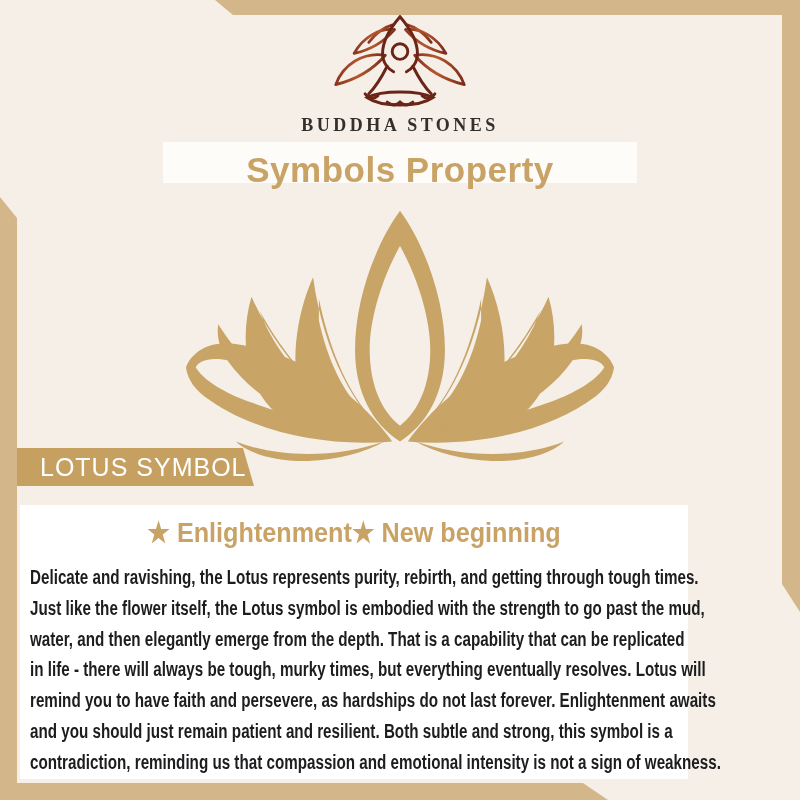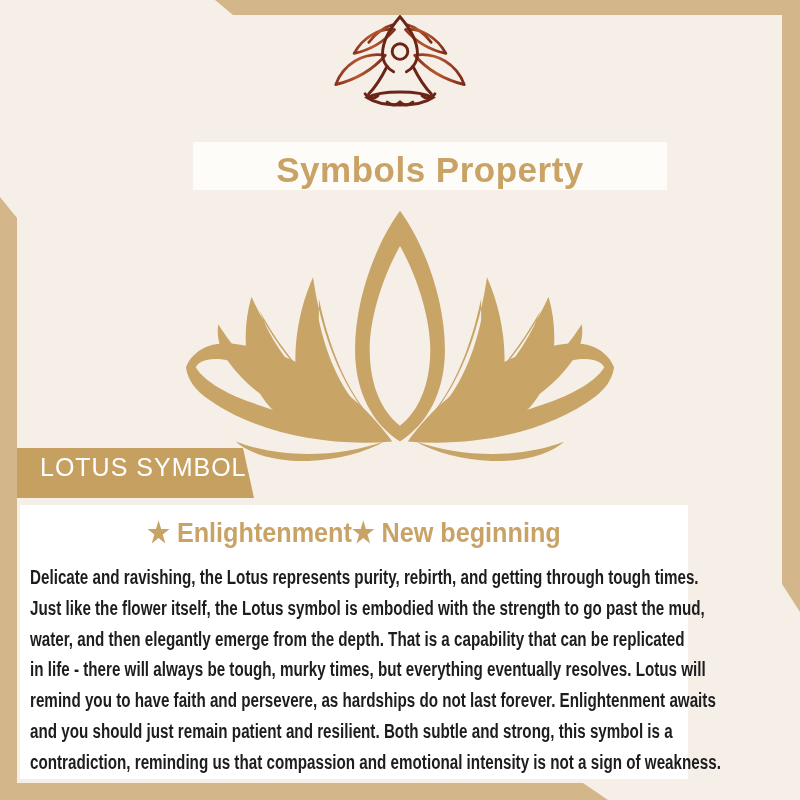--- a/index.html
+++ b/index.html
@@ -21,33 +21,33 @@
 
   
   .logo{position:absolute;left:325px;top:13px;width:150px;height:101px;}
   .brand-name{
     position:absolute;left:0;top:115px;width:800px;text-align:center;
     font-family:"Liberation Serif",serif;font-size:18px;font-weight:600;
     letter-spacing:3.5px;color:#33302c;
   }
 
   
-  .title-band{position:absolute;left:163px;top:142px;width:474px;height:48px;
-    background:#FDFCF9;margin-left:30px;}
+  .title-band{position:absolute;left:163px;top:142px;width:474px;height:41px;
+    background:#FDFCF9;}
   .page-title{
     width:100%;text-align:center;line-height:55px;margin:0;
     font-size:35px;font-weight:bold;color:var(--title,#C9A265);
     letter-spacing:0.5px;
   }
 
   
   .lotus{position:absolute;left:185px;top:200px;width:430px;height:266px;}
 
   
-  .section-banner{position:absolute;left:17px;top:448px;width:237px;height:50px;
+  .section-banner{position:absolute;left:17px;top:448px;width:237px;height:38px;
     background:var(--bannerbg,#C5A061);
     clip-path:polygon(0 0,calc(100% - 11px) 0,100% 100%,0 100%);}
   .section-banner-label{
     color:var(--bannertext,#FFFFFF);font-size:25px;line-height:38px;
     padding-left:23px;letter-spacing:1px;font-weight:400;
   }
 
   
   .content-box{position:absolute;left:20px;top:505px;width:668px;height:274px;
     background:var(--panel,#FFFFFF);}
@@ -94,20 +94,21 @@
     <g stroke="#6B2517" stroke-width="3.2" stroke-linecap="round">
       <path d="M80,4 C68,18 61,32 61,44 C61,54 67,61 73,64 M80,4 C92,18 99,32 99,44 C99,54 93,61 87,64"></path>
       <circle cx="80" cy="42" r="8.5"></circle>
       <path d="M66,58 C60,70 54,80 46,88 M94,58 C100,70 106,80 114,88"></path>
       <path d="M42,88 C46,93 52,94 56,90 M118,88 C114,93 108,94 104,90"></path>
       <path d="M44,92 C60,84 100,84 116,92 C100,103 60,103 44,92 Z"></path>
       <path d="M66,97 C71,101 76,101 80,97 C84,101 89,101 94,97"></path>
     </g>
   </svg>
 
+  <div class="brand-name">BUDDHA STONES</div>
 
   <div class="title-band">
     <h1 class="page-title">Symbols Property</h1>
   </div>
 
   <svg class="lotus" viewBox="0 0 440 270" fill="#C8A467">
 
     <path fill-rule="evenodd" d="M220,10 C194,46 174,102 174,152 C174,196 192,228 220,246 C248,228 266,196 266,152 C266,102 246,46 220,10 Z
       M220,46 C202,78 189,120 189,152 C189,188 201,215 220,230 C239,215 251,188 251,152 C251,120 238,78 220,46 Z"></path>
     <g id="halfR">

